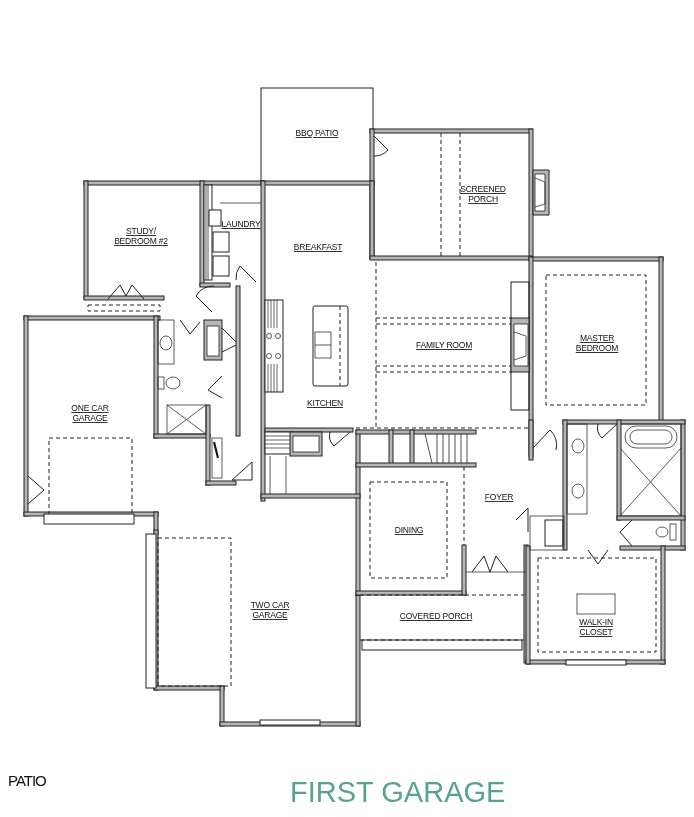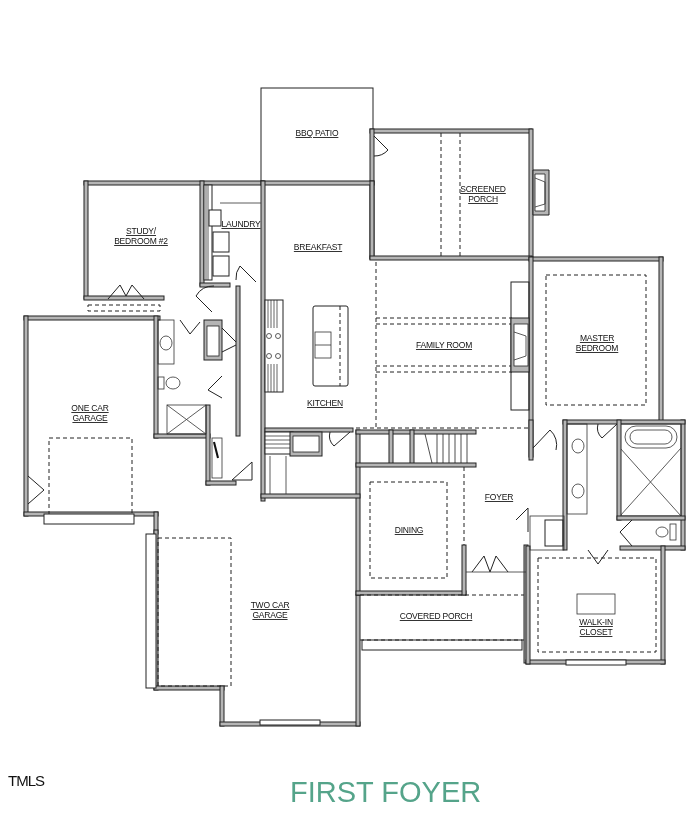--- a/index.html
+++ b/index.html
@@ -260,14 +260,14 @@
   <text x="597" y="351" class="room-label">BEDROOM</text>
   <text x="409" y="533" class="room-label">DINING</text>
   <text x="499" y="500" class="room-label">FOYER</text>
   <text x="270" y="608" class="room-label">TWO CAR</text>
   <text x="270" y="618" class="room-label">GARAGE</text>
   <text x="436" y="619" class="room-label">COVERED PORCH</text>
   <text x="596" y="625" class="room-label">WALK-IN</text>
   <text x="596" y="635" class="room-label">CLOSET</text>
 </svg>
 
-<div class="mls">TMLS</div>
-<div class="floor-title">FIRST FOYER</div>
+<div class="mls">PATIO</div>
+<div class="floor-title">FIRST GARAGE</div>
 
 </body></html>

